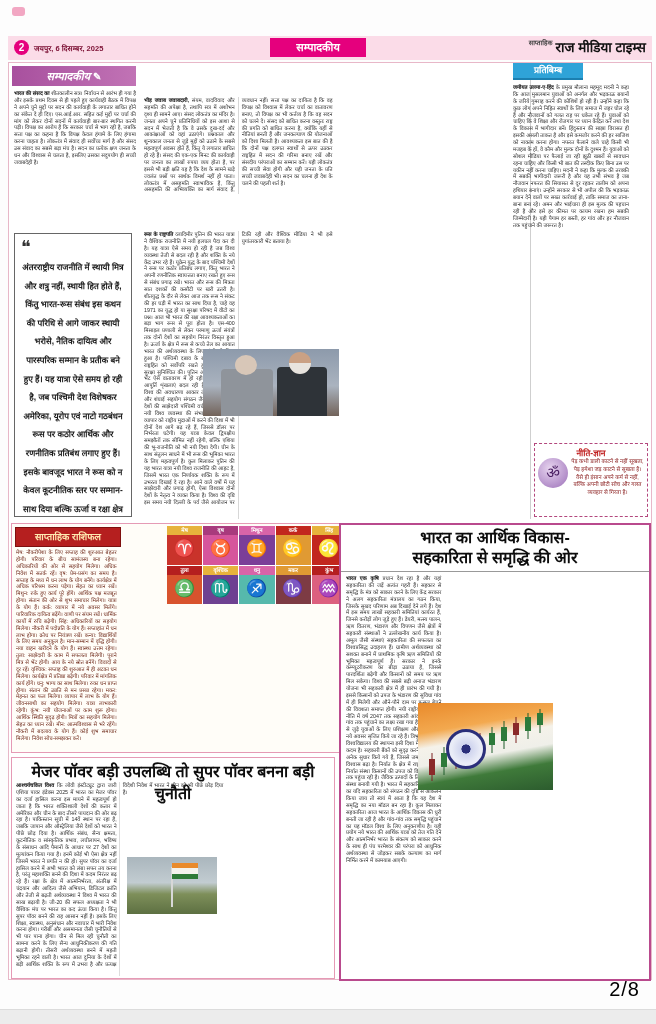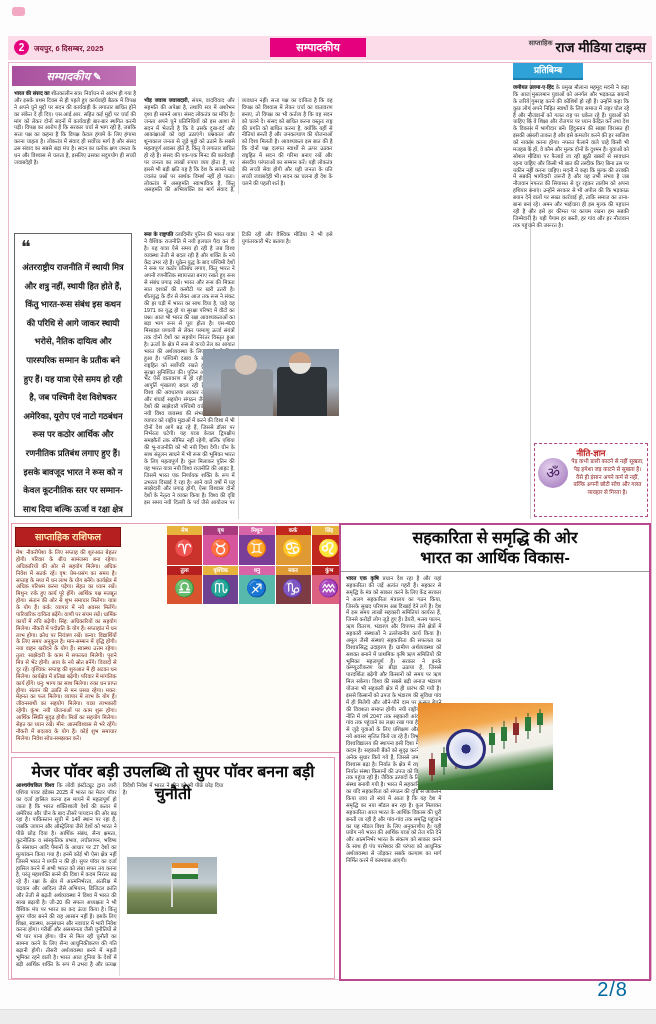--- a/index.html
+++ b/index.html
@@ -94,21 +94,21 @@
   .majortitle{font-size:16px;font-weight:bold;color:#0d0d0d;text-align:center;margin-top:2px;}
   .majorbody{position:absolute;left:4px;top:24px;width:314px;height:194px;
              column-count:3;column-gap:6px;column-rule:1px solid #ddd;column-fill:auto;}
   .flagimg{position:absolute;left:115px;top:99px;width:90px;height:57px;overflow:hidden;
            background:linear-gradient(180deg,#aab6bd 0%,#c2ccd1 45%,#7e8f5a 65%,#5d7042 100%);}
   .pole{position:absolute;left:44px;top:10px;width:1.5px;height:40px;background:#d8d8d8;}
   .miniflag{position:absolute;left:45px;top:6px;width:26px;height:16px;}
   .miniflag div{height:33.3%;}
   .mf1{background:#e98a2b;} .mf2{background:#f4f2ec;} .mf3{background:#2f7a37;}
   
-  .pageind{position:absolute;right:28px;top:978px;font-size:20px;color:#0369a1;letter-spacing:1px;}
+  .pageind{position:absolute;right:16px;top:978px;font-size:20px;color:#000000;letter-spacing:1px;}
   .graybar{position:absolute;left:0;bottom:0;width:656px;height:14px;background:#ececec;border-top:1px solid #dcdcdc;}
 </style>
 </head>
 <body>
 
 <div class="artifact"></div>
 
 <div class="band">
   <div class="pgcircle">2</div>
   <div class="dateline">जयपुर, 6 दिसम्बर, 2025</div>
@@ -204,22 +204,22 @@
         </div>
       <div class="ztile" style="background: rgb(46, 164, 146);">
           <div class="zbar z-name" style="background: rgb(224, 138, 166);">मीन</div>
           <div class="zglyph">♓</div>
         </div>
     </div>
   </div>
 
   <div class="econ">
     <div class="econtitle">
+      <div>भारत का आर्थिक विकास-</div>
       <div>सहकारिता से समृद्धि की ओर</div>
-      <div>भारत का आर्थिक विकास-</div>
     </div>
     <div class="econbody tinytext"><b class="lead">भारत एक कृषि</b><span> प्रधान देश रहा है और यहां सहकारिता की जड़ें अत्यंत गहरी हैं। सहकार से समृद्धि के मंत्र को साकार करने के लिए केंद्र सरकार ने अलग सहकारिता मंत्रालय का गठन किया, जिसके सुखद परिणाम अब दिखाई देने लगे हैं। देश में इस समय लाखों सहकारी समितियां कार्यरत हैं, जिनसे करोड़ों लोग जुड़े हुए हैं। डेयरी, मत्स्य पालन, ऋण वितरण, भंडारण और विपणन जैसे क्षेत्रों में सहकारी संस्थाओं ने उल्लेखनीय कार्य किया है। अमूल जैसी संस्थाएं सहकारिता की सफलता का विश्वप्रसिद्ध उदाहरण हैं। ग्रामीण अर्थव्यवस्था को सशक्त बनाने में प्राथमिक कृषि ऋण समितियों की भूमिका महत्वपूर्ण है। सरकार ने इनके कम्प्यूटरीकरण का बीड़ा उठाया है, जिससे पारदर्शिता बढ़ेगी और किसानों को समय पर ऋण मिल सकेगा। विश्व की सबसे बड़ी अनाज भंडारण योजना भी सहकारी क्षेत्र में ही प्रारंभ की गयी है। इससे किसानों को उपज के भंडारण की सुविधा गांव में ही मिलेगी और औने-पौने दाम पर फसल बेचने की विवशता समाप्त होगी। नयी राष्ट्रीय सहकारिता नीति में वर्ष 2047 तक सहकारी आंदोलन को हर गांव तक पहुंचाने का लक्ष्य रखा गया है। सहकारिता से जुड़े युवाओं के लिए प्रशिक्षण और रोजगार के नये अवसर सृजित किये जा रहे हैं। त्रिभुवन सहकारी विश्वविद्यालय की स्थापना इसी दिशा में उठाया गया कदम है। सहकारी बैंकों को सुदृढ़ करने के लिए भी अनेक सुधार किये गये हैं, जिससे जमाकर्ताओं का विश्वास बढ़ा है। निर्यात के क्षेत्र में राष्ट्रीय सहकारी निर्यात संस्था किसानों की उपज को विदेशी बाजारों तक पहुंचा रही है। जैविक उत्पादों के लिए भी अलग संस्था बनायी गयी है। भारत में सहकारिता आंदोलन का यदि सहकारिता को संगठन की दृष्टि से आंकलन किया जाय तो स्वयं में आता है कि यह देश में समृद्धि का नया मॉडल बन रहा है। कुल मिलाकर सहकारिता आज भारत के आर्थिक विकास की धुरी बनती जा रही है और गांव-गांव तक समृद्धि पहुंचाने का यह मॉडल विश्व के लिए अनुकरणीय है। यही प्रयोग नये भारत की आर्थिक यात्रा को तेज गति देने और आत्मनिर्भर भारत के संकल्प को साकार करने के साथ ही पंच परमेश्वर की परंपरा को आधुनिक अर्थव्यवस्था से जोड़कर सबके कल्याण का मार्ग निर्मित करने में कामयाब आएगी।</span></div>
     <div class="econimg">
       <svg class="candles" viewBox="0 0 135 87">
         <g stroke-width="1">
           <line x1="14" y1="50" x2="14" y2="78" stroke="#7a2020"></line>
             <rect x="11" y="56" width="6" height="16" fill="#8a2a2a"></rect>
           <line x1="26" y1="44" x2="26" y2="72" stroke="#1f5c2a"></line>
             <rect x="23" y="50" width="6" height="14" fill="#2d7a3a"></rect>
           <line x1="38" y1="40" x2="38" y2="66" stroke="#7a2020"></line>

